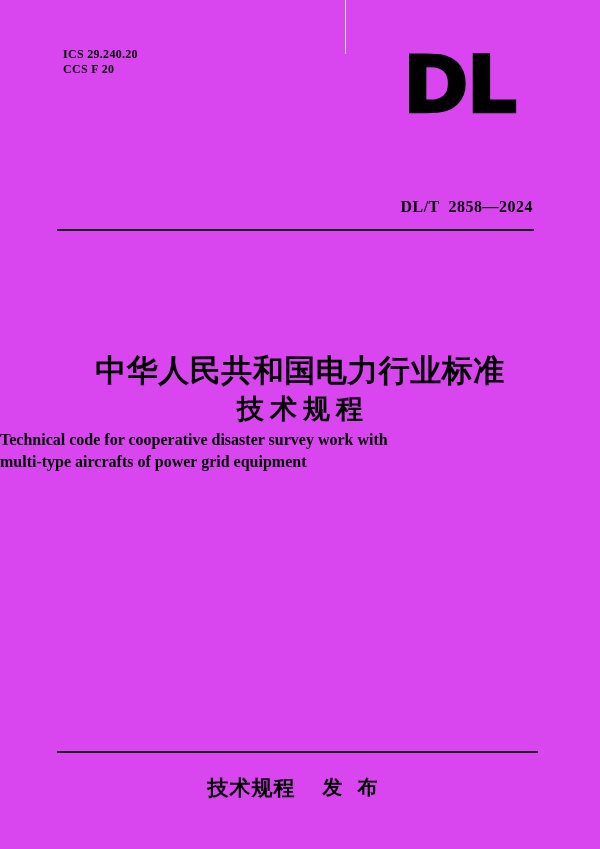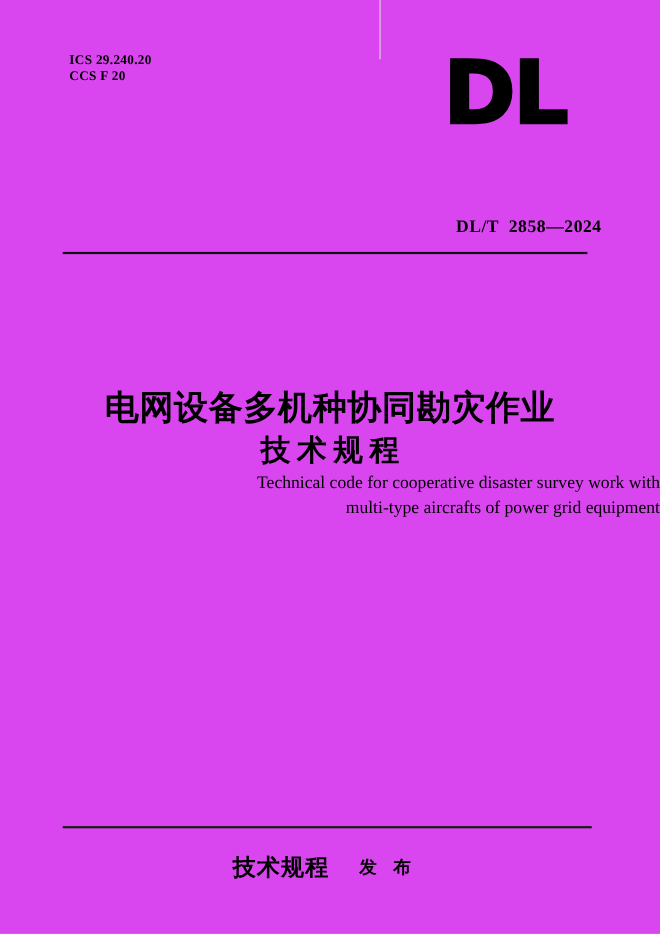--- a/index.html
+++ b/index.html
@@ -57,21 +57,21 @@
     font-size: 37px;
     font-weight: bold;
     line-height: 42px;
     text-align: justify;
     text-align-last: justify;
     white-space: nowrap;
   }
 
   .standard-number {
     position: absolute;
-    right: 53px;
+    right: 67px;
     top: 198px;
     font-size: 16px;
     font-weight: bold;
     white-space: pre;
     letter-spacing: 0.5px;
   }
 
   .rule-top {
     position: absolute;
     left: 57px;
@@ -103,25 +103,24 @@
     font-weight: bold;
     letter-spacing: 6px;
     padding-left: 6px;
   }
 
   .title-en {
     position: absolute;
     left: 0;
     right: 0;
     top: 429px;
-    text-align: right;
+    text-align: left;
     font-size: 16px;
-    font-weight: normal;
+    font-weight: bold;
     line-height: 22px;
-    padding-left: 20px;
   }
 
   .date-row {
     position: absolute;
     left: 57px;
     right: 62px;
     top: 732px;
     display: flex;
     justify-content: space-between;
     font-family: "Liberation Sans", "DejaVu Sans", sans-serif;
@@ -147,21 +146,21 @@
     text-align: center;
     white-space: nowrap;
   }
   .publisher-name {
     font-size: 21px;
     font-weight: bold;
     letter-spacing: 1px;
     vertical-align: baseline;
   }
   .publisher-action {
-    font-size: 16px;
+    font-size: 20px;
     font-weight: bold;
     letter-spacing: 15px;
     margin-left: 27px;
     vertical-align: 1px;
   }
 </style>
 </head>
 <body>
 
 <div class="page">
@@ -173,21 +172,21 @@
     <div>CCS F 20</div>
   </div>
 
   <div class="dl-logo">DL</div>
 
 
   <div class="standard-number">DL/T  2858—2024</div>
 
   <div class="rule-top"></div>
 
-  <div class="title-zh-1">电网设备多机种协同勘灾作业</div>
+  <div class="title-zh-1">中华人民共和国电力行业标准</div>
   <div class="title-zh-2">技术规程</div>
 
   <div class="title-en">
     <div>Technical code for cooperative disaster survey work with</div>
     <div>multi-type aircrafts of power grid equipment</div>
   </div>
 
   <div class="date-row">
   </div>
 

